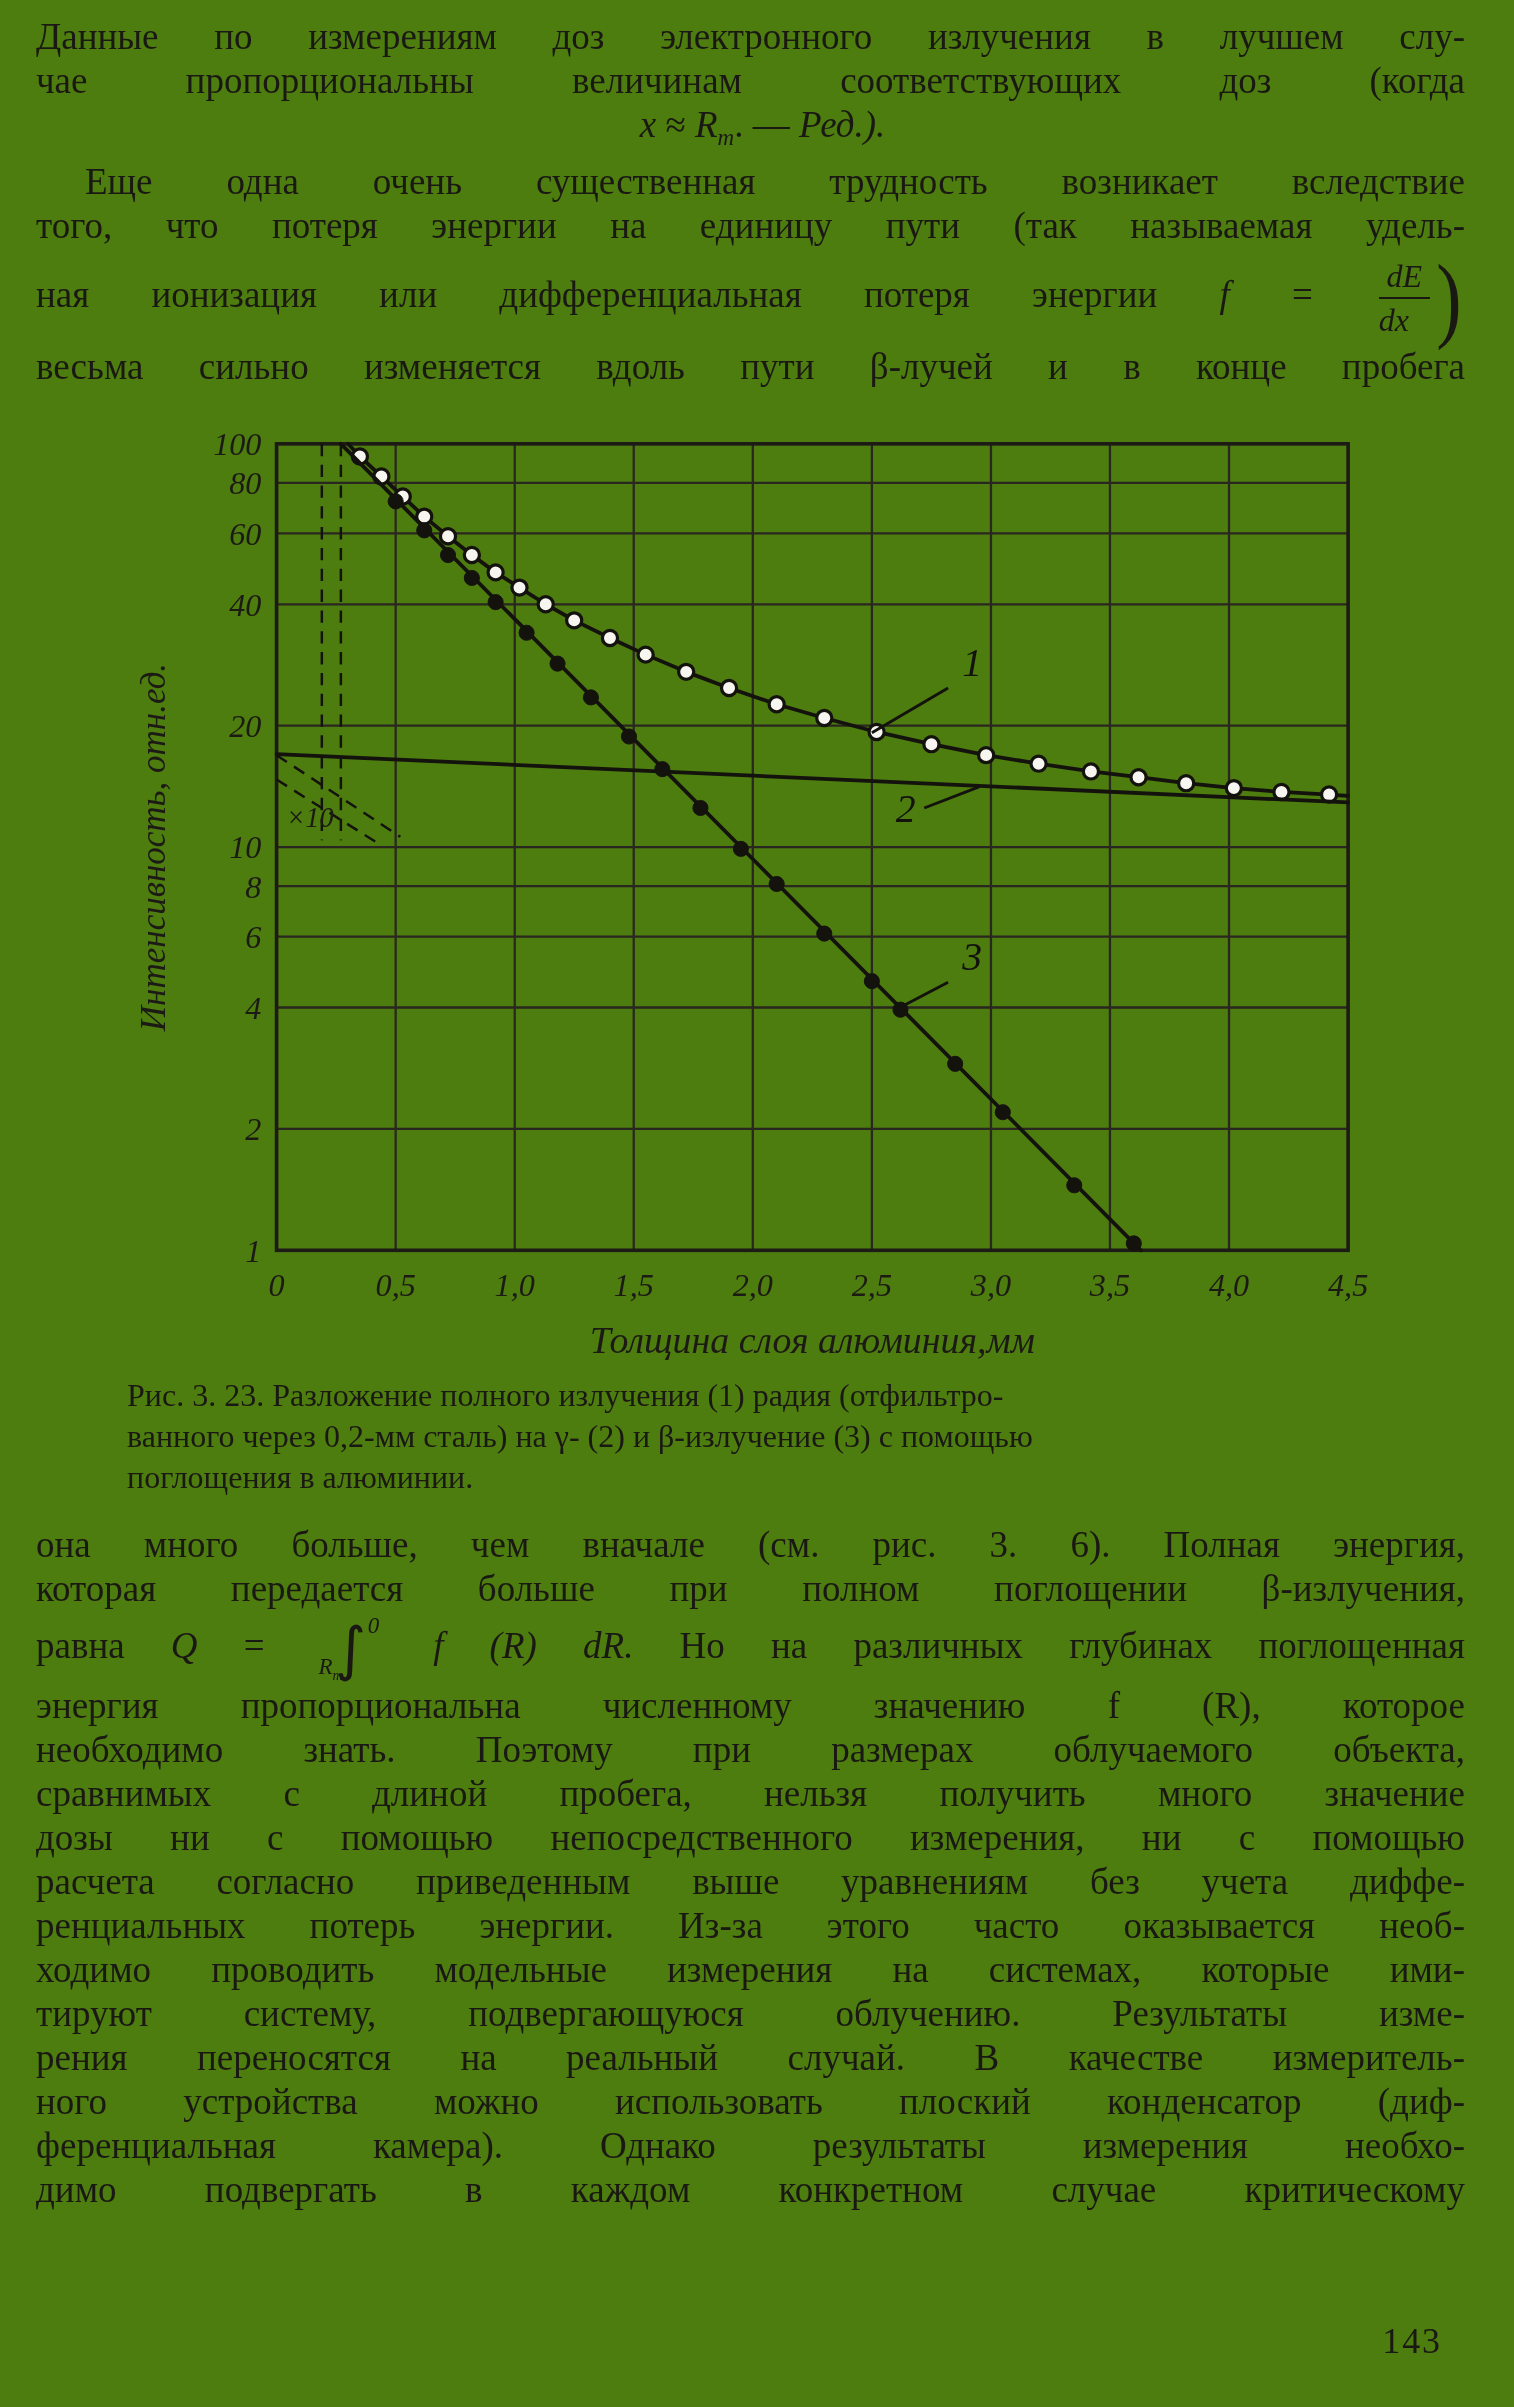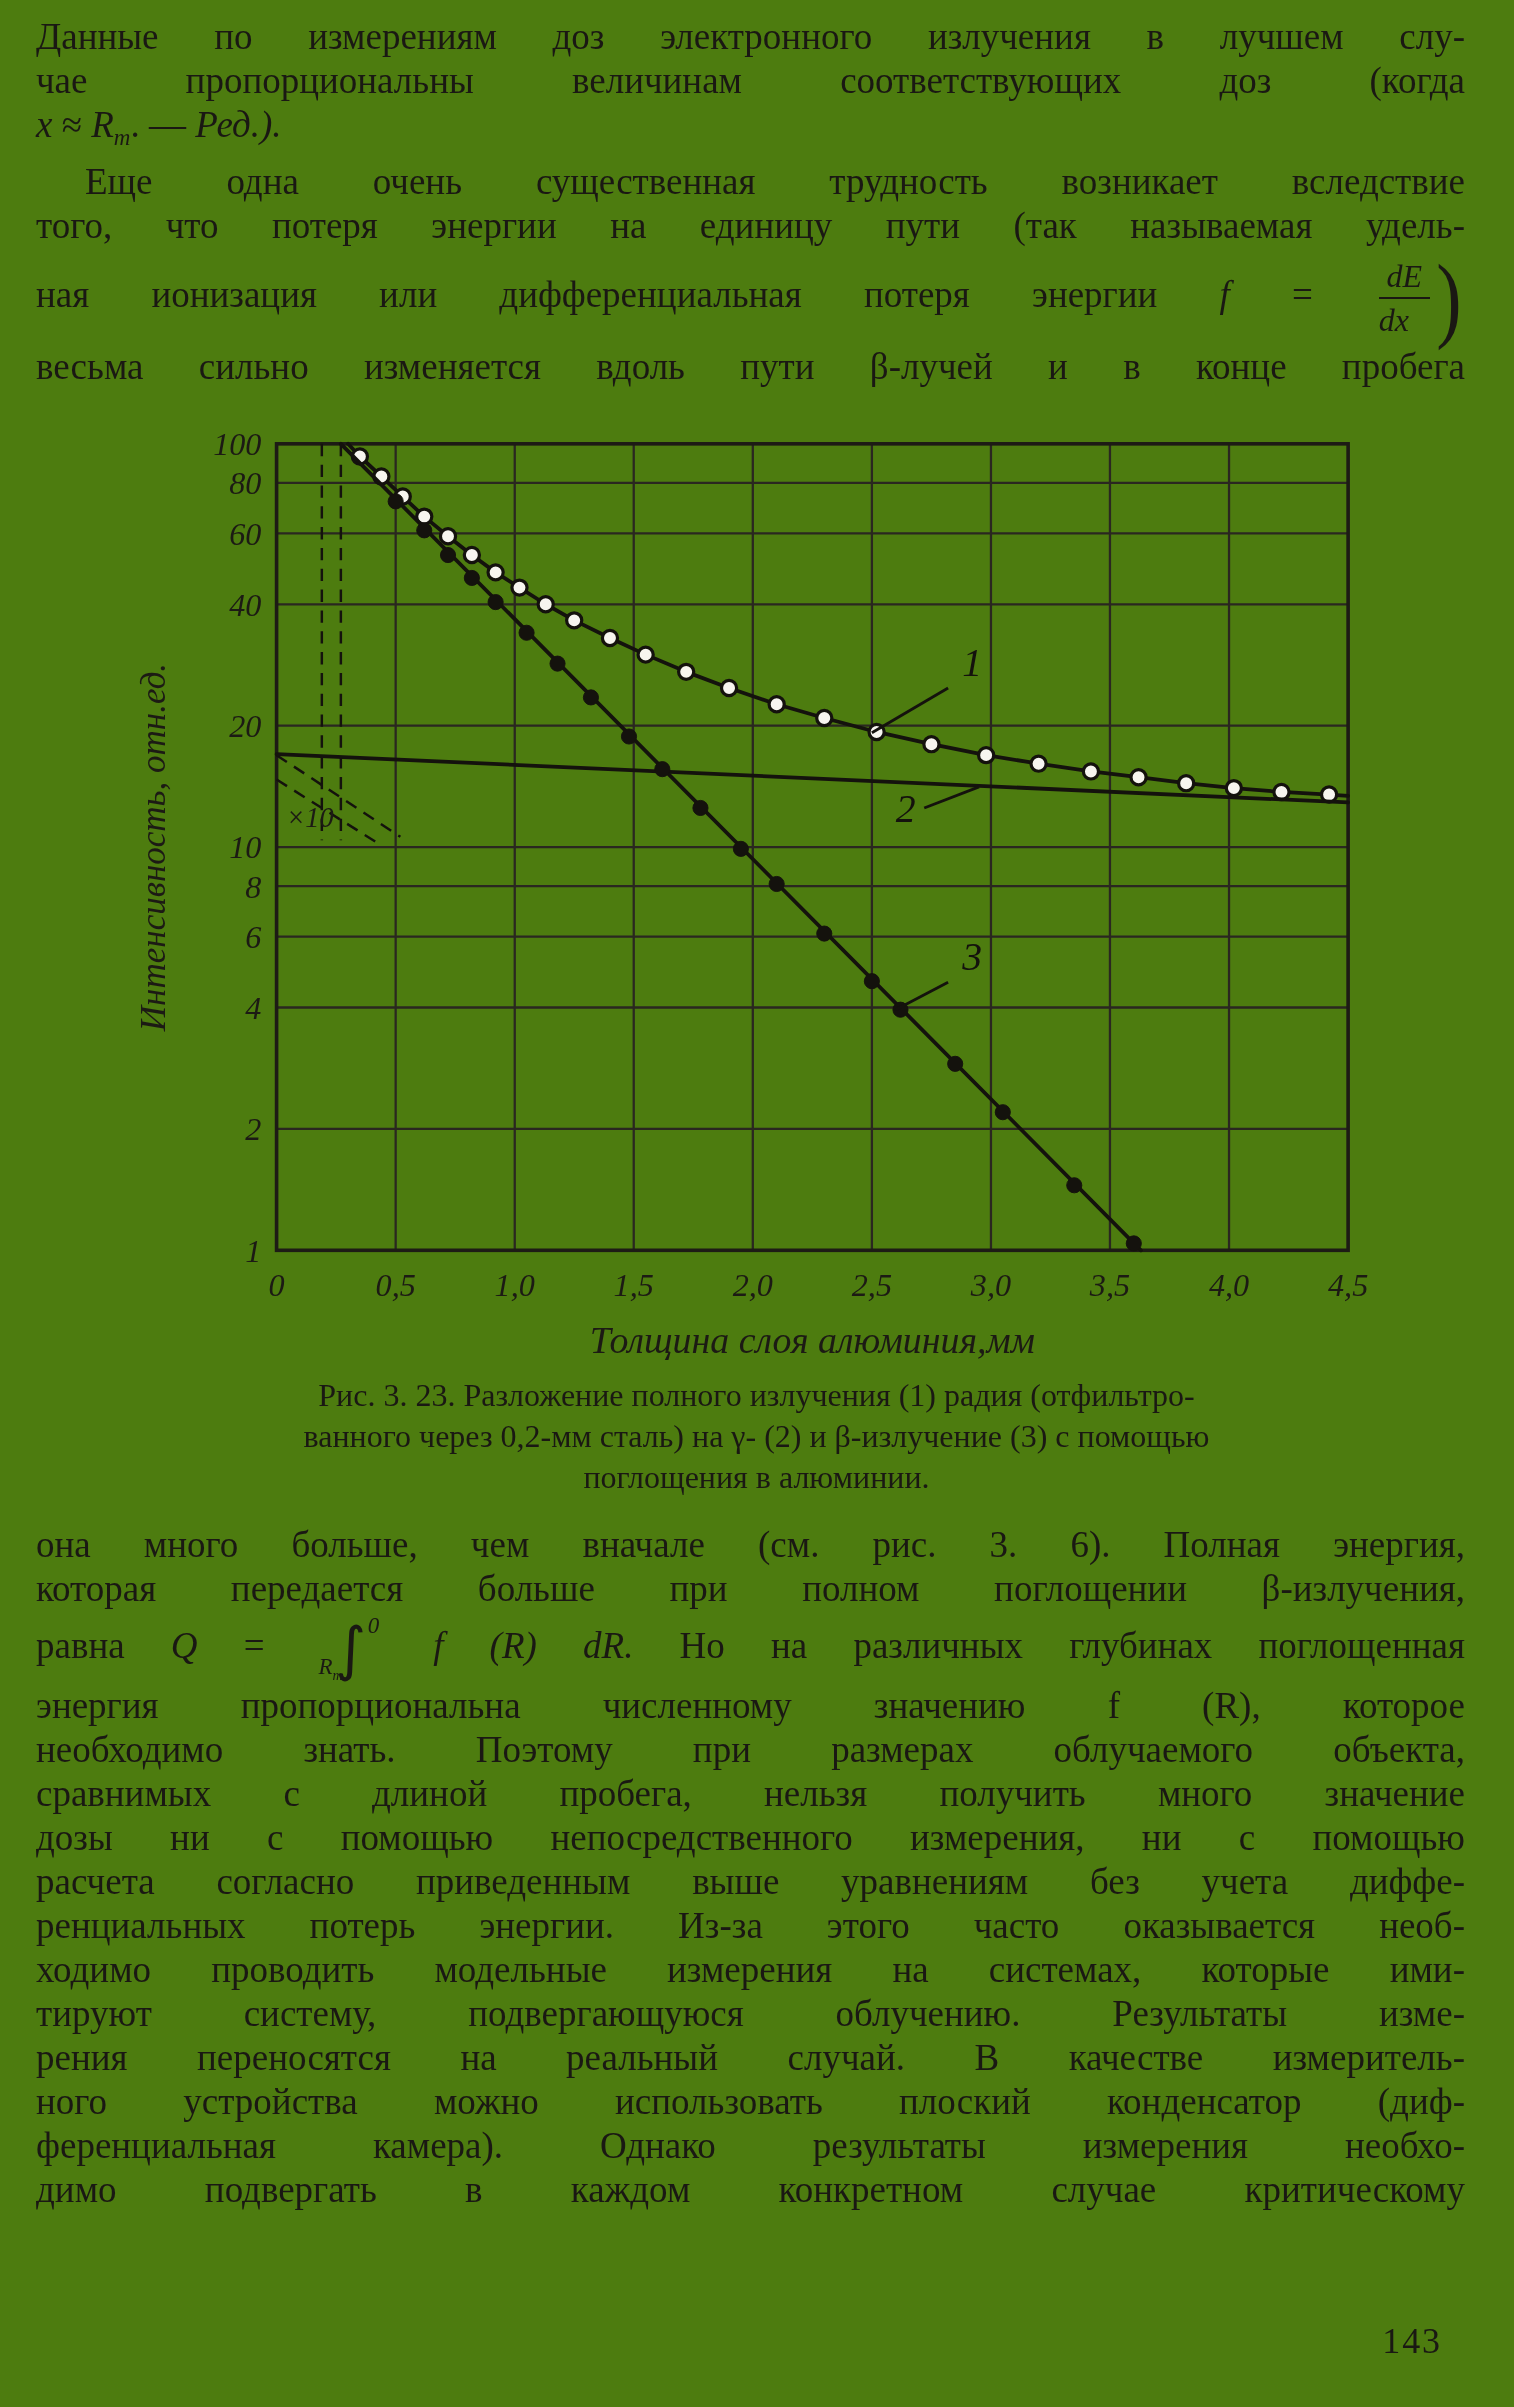--- a/index.html
+++ b/index.html
@@ -7,21 +7,21 @@
     position:relative;
     width:1514px; height:2408px;
     margin:0 auto;
     background:#4d7c0f;
     color:#1a1813;
     font-family:"Liberation Serif", serif;
     overflow:hidden;
   }
   .text-col { padding:15px 49px 0 36px; font-size:37px; line-height:44px; }
   .jline { text-align:justify; text-align-last:justify; }
-  .plainline { text-align:left; }
+  .plainline { text-align:center;margin-left:24px; }
   .indent { text-indent:49px; }
   i, .ital { font-style:italic; }
   sub.msub { font-size:0.62em; }
 
   
   .formula-line { padding:9.5px 0 5.7px 0; }
   .frac { display:inline-block; vertical-align:middle; text-align:center;
           font-size:32px; line-height:1.15; margin:0 3.8px; }
   .frac .num { display:block; border-bottom:2.8px solid currentColor; padding:0 7.6px 2.8px; }
   .frac .den { display:block; padding-top:2.8px; }
@@ -33,21 +33,21 @@
   .integral { display:inline-flex; flex-direction:row; align-items:center;
               vertical-align:middle; line-height:1; margin:0 7.6px; }
   .int-top { font-size:23px; font-style:italic; align-self:flex-end; margin-right:-7.6px; margin-bottom:-5.7px; }
   .int-bot { font-size:23px; font-style:italic; align-self:flex-start; margin-top:-7.6px; margin-left:1.9px; }
   .int-glyph { font-family:"DejaVu Sans", sans-serif; font-size:59px; line-height:0.92; }
 
   
   .figure { margin:34px 0 24.6px 91px; }
   #chart-host svg { display:block; }
   figcaption { display:block; width:1259px; font-size:32px; line-height:41px; margin-top:13.2px; }
-  .cap-line { text-align:center; }
+  .cap-line { }
 
   
   .grid   { stroke:#2a2720; stroke-width:2.4; }
   .frame  { fill:none; stroke:#1d1b15; stroke-width:3.8; }
   .curve  { fill:none; stroke:#14120d; stroke-width:4; stroke-linejoin:round; stroke-linecap:round; }
   .leader { stroke:#14120d; stroke-width:3; }
   .dash   { stroke:#14120d; stroke-width:2.6; stroke-dasharray:13 9; }
   .open   { fill:#f7f5ef; stroke:#14120d; stroke-width:3.4; }
   .filled { fill:#14120d; stroke:#14120d; stroke-width:1; }
   .tick   { font:italic 34px "Liberation Serif", serif; fill:#1c1a14; }

